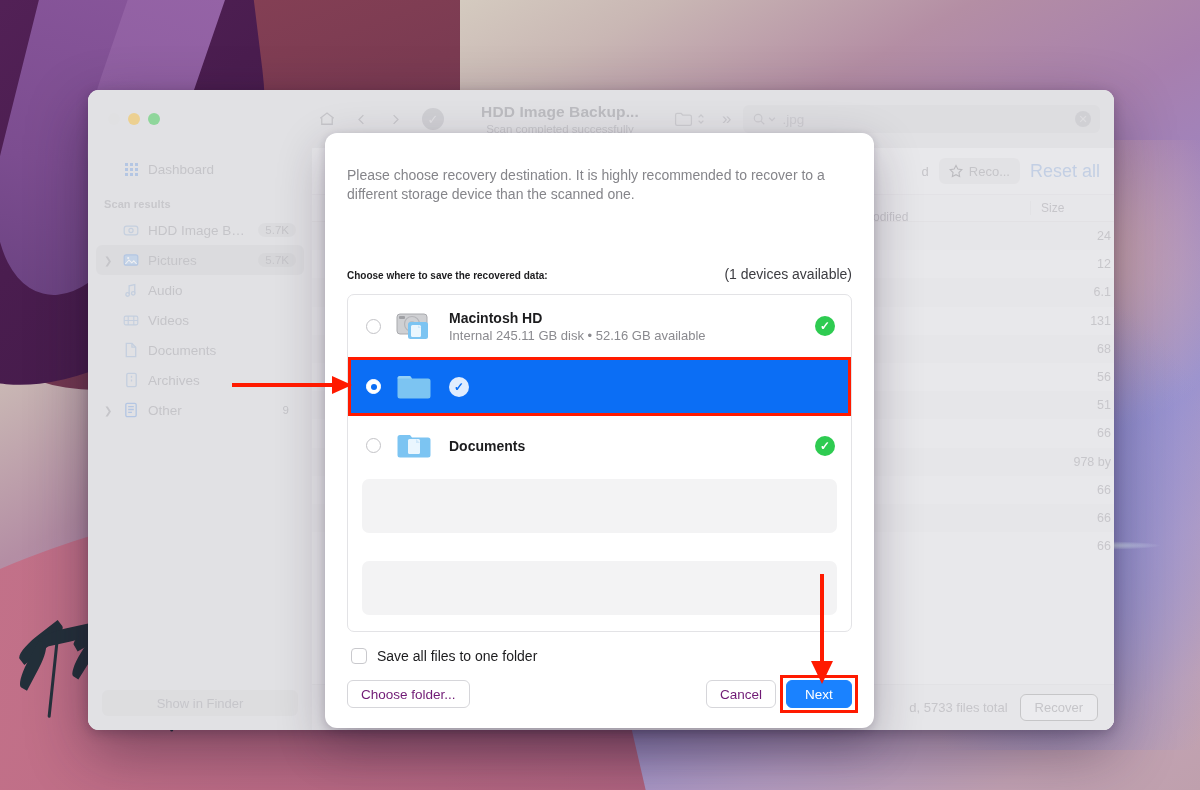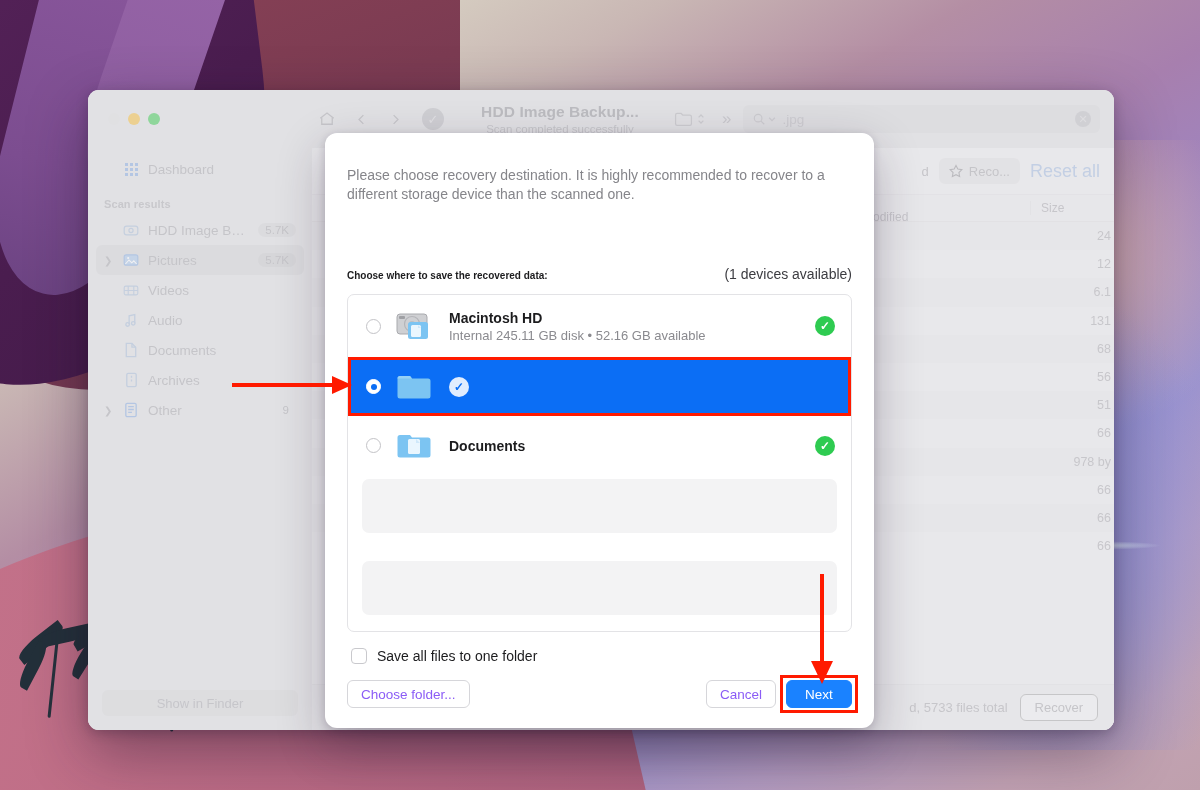--- a/index.html
+++ b/index.html
@@ -322,21 +322,21 @@
   #save-all-label { font-size:14px; color:#1c1c1e; }
 
   #sheet-foot {
     display:flex; align-items:center;
     margin-top: 16px; margin-bottom: 20px;
     gap: 10px;
   }
   .btn {
     height: 28px; border-radius: 6px;
     border:1px solid #d6d6da; background:#fff;
-    font-size:13.5px; color:#8b5cf6;
+    font-size:13.5px; color:#701a75;
     padding: 0 13px; font-family: inherit;
     display:flex; align-items:center; justify-content:center;
   }
   #choose-folder { margin-right:auto; }
   #next-wrap { position:relative; }
   #next-btn {
     background:#1a82ff; border-color:#1a82ff; color:#fff;
     min-width: 66px; font-weight:400;
   }
   #next-outline {
@@ -478,38 +478,38 @@
               <path d="M3 13l4.5-5 3.5 3.5 2.5-2.5 3.5 4" stroke="#fff" stroke-width="1.4" fill="none"></path>
             </svg>
           </span>
           <span class="sb-label">Pictures</span>
           <span class="sb-badge">5.7K</span>
         </div>
 
         <div class="sb-row">
           <span class="sb-caret empty"></span>
           <span class="sb-ico">
-            <svg width="16" height="13" viewBox="0 0 20 15" fill="none" stroke="currentColor" stroke-width="1.4">
-              <rect x="1.5" y="2" width="17" height="11" rx="2"></rect>
-                <path d="M6.5 2v11M13.5 2v11M1.5 7.5h17"></path>
-            </svg>
-          </span>
-          <span class="sb-label">Videos</span>
-        </div>
-
-        <div class="sb-row">
-          <span class="sb-caret empty"></span>
-          <span class="sb-ico">
             <svg width="14" height="15" viewBox="0 0 14 16" fill="none" stroke="currentColor" stroke-width="1.4">
               <path d="M5 12V3l6-1.4V11"></path>
                 <circle cx="3.4" cy="12.2" r="1.9"></circle>
                 <circle cx="9.4" cy="11" r="1.9"></circle>
             </svg>
           </span>
           <span class="sb-label">Audio</span>
+        </div>
+
+        <div class="sb-row">
+          <span class="sb-caret empty"></span>
+          <span class="sb-ico">
+            <svg width="16" height="13" viewBox="0 0 20 15" fill="none" stroke="currentColor" stroke-width="1.4">
+              <rect x="1.5" y="2" width="17" height="11" rx="2"></rect>
+                <path d="M6.5 2v11M13.5 2v11M1.5 7.5h17"></path>
+            </svg>
+          </span>
+          <span class="sb-label">Videos</span>
         </div>
 
         <div class="sb-row">
           <span class="sb-caret empty"></span>
           <span class="sb-ico">
             <svg width="14" height="16" viewBox="0 0 14 17" fill="none" stroke="currentColor" stroke-width="1.4">
               <path d="M2 1.5h6l4 4v10H2z"></path>
                 <path d="M8 1.5v4h4"></path>
             </svg>
           </span>

